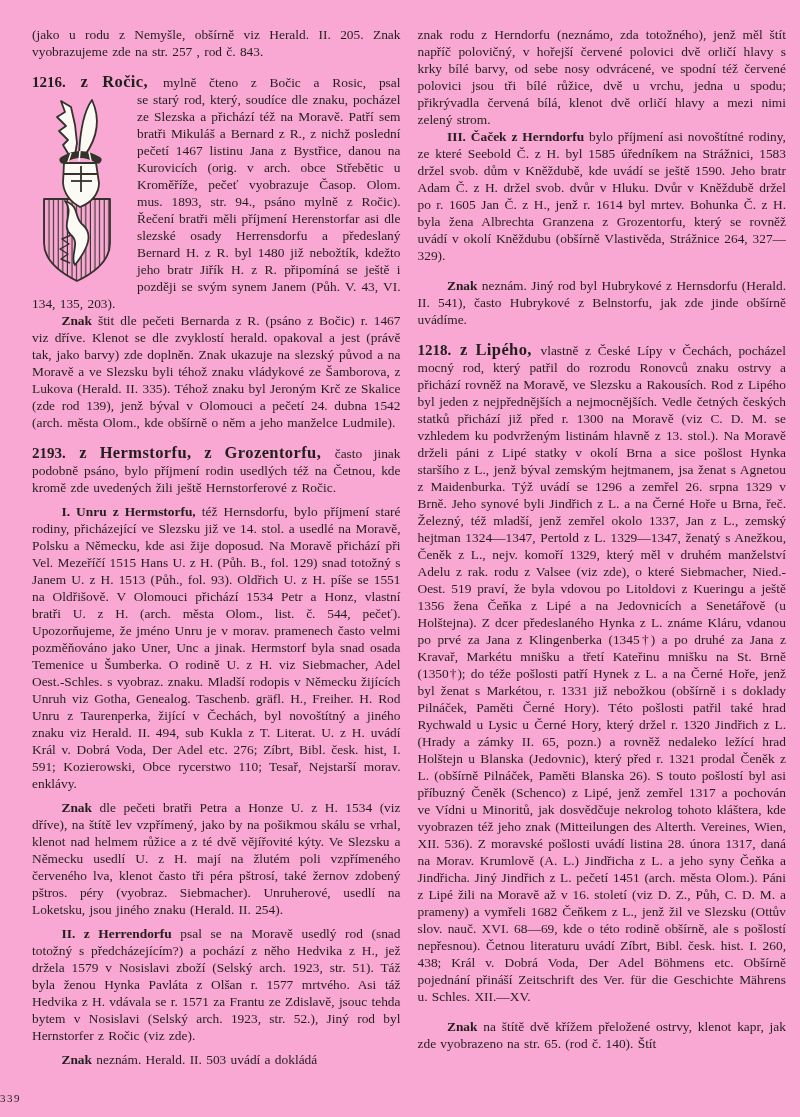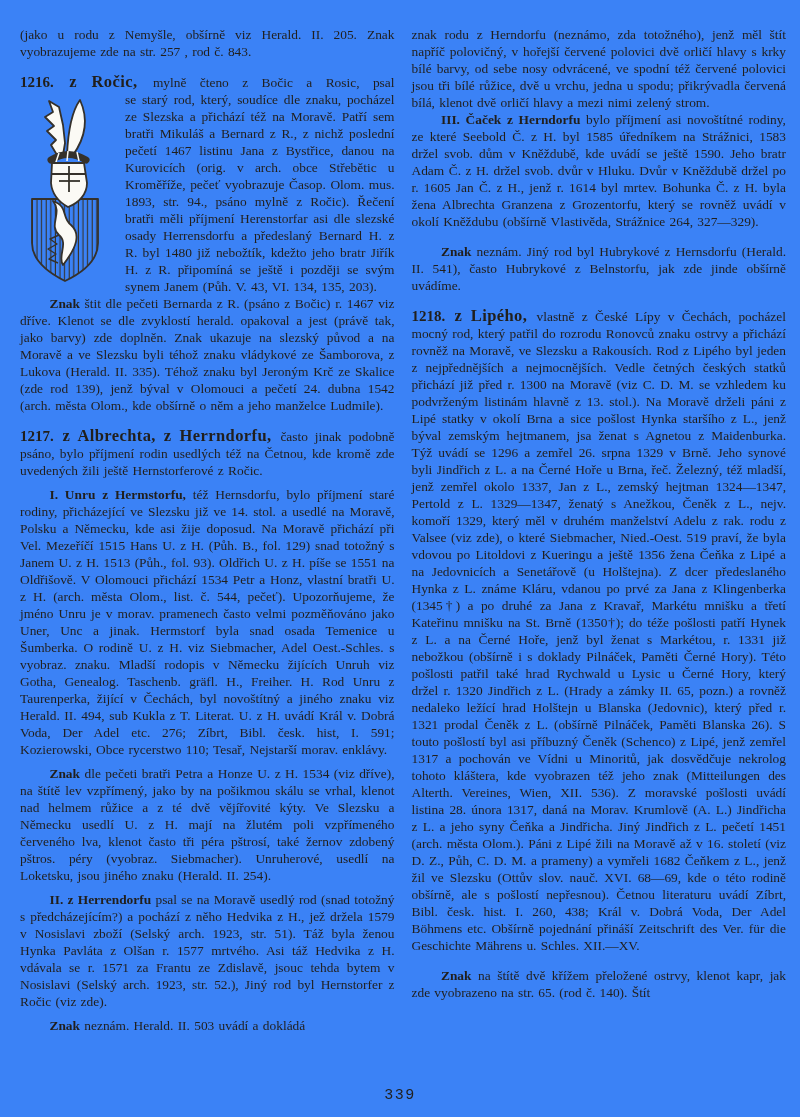--- a/index.html
+++ b/index.html
@@ -1,22 +1,22 @@
 <!DOCTYPE html>
 <html><head>
 <meta charset="utf-8">
 <style>
   html,body { margin:0; padding:0; background:#e8e6e0; }
   .page {
     position:relative;
     width:800px; height:1117px;
     margin:0 auto;
-    background:#3b82f6;
+    background:#f9a8d4;
     box-sizing:border-box;
-    padding:26px 14px 0 20px;
+    padding:26px 14px 0 32px;
     font-family:"Liberation Serif","DejaVu Serif",serif;
     color:#211f1c;
     overflow:hidden;
   }
   .cols { display:flex; gap:17px; align-items:flex-start; }
   .col {
     width:376px;
     font-size:13.4px;
     line-height:17px;
     text-align:justify;
@@ -26,21 +26,21 @@
   .ind { text-indent:2.2em; }
   .sp-sm { margin-top:7px !important; }
   .sp-lg { margin-top:13px !important; }
   .b { font-weight:700; }
   .num { font-weight:700; font-size:15px; margin-right:2px; }
   .title { font-weight:700; font-size:16.5px; letter-spacing:0.4px; margin-right:2px; }
   .head { text-align-last:justify; }
   .crest { float:left; margin:4px 14px 2px 1px; }
   .pageno {
     position:absolute; bottom:13px; left:0; right:0;
-    text-align:center; font-size:15px; letter-spacing:1.5px;font-family:Liberation Mono, monospace;
+    text-align:left; font-size:11px; letter-spacing:1.5px;
   }
 </style>
 </head>
 <body>
 
 <div class="page">
   <div class="cols">
 
     <div class="col">
       <p>(jako u rodu z Nemyšle, obšírně viz Herald. II. 205. Znak vyobrazujeme zde na str. 257 , rod č. 843.</p>
@@ -72,21 +72,21 @@
             <line x1="48" y1="71" x2="48" y2="97"></line>
             <line x1="38" y1="86" x2="59" y2="86"></line>
           </g>
         </svg>
 
         <p>se starý rod, který, soudíce dle znaku, pocházel ze Slezska a přichází též na Moravě. Patří sem bratři Mikuláš a Bernard z R., z nichž poslední pečetí 1467 listinu Jana z Bystřice, danou na Kurovicích (orig. v arch. obce Střebětic u Kroměříže, pečeť vyobrazuje Časop. Olom. mus. 1893, str. 94., psáno mylně z Ročic). Řečení bratři měli příjmení Herenstorfar asi dle slezské osady Herrensdorfu a předeslaný Bernard H. z R. byl 1480 již nebožtík, kdežto jeho bratr Jiřík H. z R. připomíná se ještě i později se svým synem Janem (Půh. V. 43, VI. 134, 135, 203).</p>
         <p class="ind"><span class="b">Znak</span> <span>štit dle pečeti Bernarda z R. (psáno z Bočic) r. 1467 viz dříve. Klenot se dle zvyklostí herald. opakoval a jest (právě tak, jako barvy) zde doplněn. Znak ukazuje na slezský původ a na Moravě a ve Slezsku byli téhož znaku vládykové ze Šamborova, z Lukova (Herald. II. 335). Téhož znaku byl Jeroným Krč ze Skalice (zde rod 139), jenž býval v Olomouci a pečetí 24. dubna 1542 (arch. města Olom., kde obšírně o něm a jeho manželce Ludmile).</span></p>
       </div>
 
       <div>
-        <p class="sp-lg"><span class="num">1217.</span> <span class="title">z Albrechta, z Herrndorfu,</span> <span>často jinak podobně psáno, bylo příjmení rodin usedlých též na Četnou, kde kromě zde uvedených žili ještě Hernstorferové z Ročic.</span></p>
+        <p class="sp-lg"><span class="num">2193.</span> <span class="title">z Hermstorfu, z Grozentorfu,</span> <span>často jinak podobně psáno, bylo příjmení rodin usedlých též na Četnou, kde kromě zde uvedených žili ještě Hernstorferové z Ročic.</span></p>
 
         <p class="ind sp-sm"><span class="b">I. Unru z Hermstorfu,</span> <span>též Hernsdorfu, bylo příjmení staré rodiny, přicházející ve Slezsku již ve 14. stol. a usedlé na Moravě, Polsku a Německu, kde asi žije doposud. Na Moravě přichází při Vel. Mezeříčí 1515 Hans U. z H. (Půh. B., fol. 129) snad totožný s Janem U. z H. 1513 (Půh., fol. 93). Oldřich U. z H. píše se 1551 na Oldřišově. V Olomouci přichází 1534 Petr a Honz, vlastní bratři U. z H. (arch. města Olom., list. č. 544, pečeť). Upozorňujeme, že jméno Unru je v morav. pramenech často velmi pozměňováno jako Uner, Unc a jinak. Hermstorf byla snad osada Temenice u Šumberka. O rodině U. z H. viz Siebmacher, Adel Oest.-Schles. s vyobraz. znaku. Mladší rodopis v Německu žijících Unruh viz Gotha, Genealog. Taschenb. gräfl. H., Freiher. H. Rod Unru z Taurenperka, žijící v Čechách, byl novoštítný a jiného znaku viz Herald. II. 494, sub Kukla z T. Literat. U. z H. uvádí Král v. Dobrá Voda, Der Adel etc. 276; Zíbrt, Bibl. česk. hist, I. 591; Kozierowski, Obce rycerstwo 110; Tesař, Nejstarší morav. enklávy.</span></p>
 
         <p class="ind sp-sm"><span class="b">Znak</span> <span>dle pečeti bratři Petra a Honze U. z H. 1534 (viz dříve), na štítě lev vzpřímený, jako by na pošikmou skálu se vrhal, klenot nad helmem růžice a z té dvě vějířovité kýty. Ve Slezsku a Německu usedlí U. z H. mají na žlutém poli vzpřímeného červeného lva, klenot často tři péra pštrosí, také žernov zdobený pštros. péry (vyobraz. Siebmacher). Unruherové, usedlí na Loketsku, jsou jiného znaku (Herald. II. 254).</span></p>
 
         <p class="ind sp-sm"><span class="b">II. z Herrendorfu</span> <span>psal se na Moravě usedlý rod (snad totožný s předcházejícím?) a pochází z něho Hedvika z H., jež držela 1579 v Nosislavi zboží (Selský arch. 1923, str. 51). Táž byla ženou Hynka Pavláta z Olšan r. 1577 mrtvého. Asi táž Hedvika z H. vdávala se r. 1571 za Frantu ze Zdislavě, jsouc tehda bytem v Nosislavi (Selský arch. 1923, str. 52.), Jiný rod byl Hernstorfer z Ročic (viz zde).</span></p>
 
         <p class="ind sp-sm"><span class="b">Znak</span> <span>neznám. Herald. II. 503 uvádí a dokládá</span></p>
       </div>
     </div>

